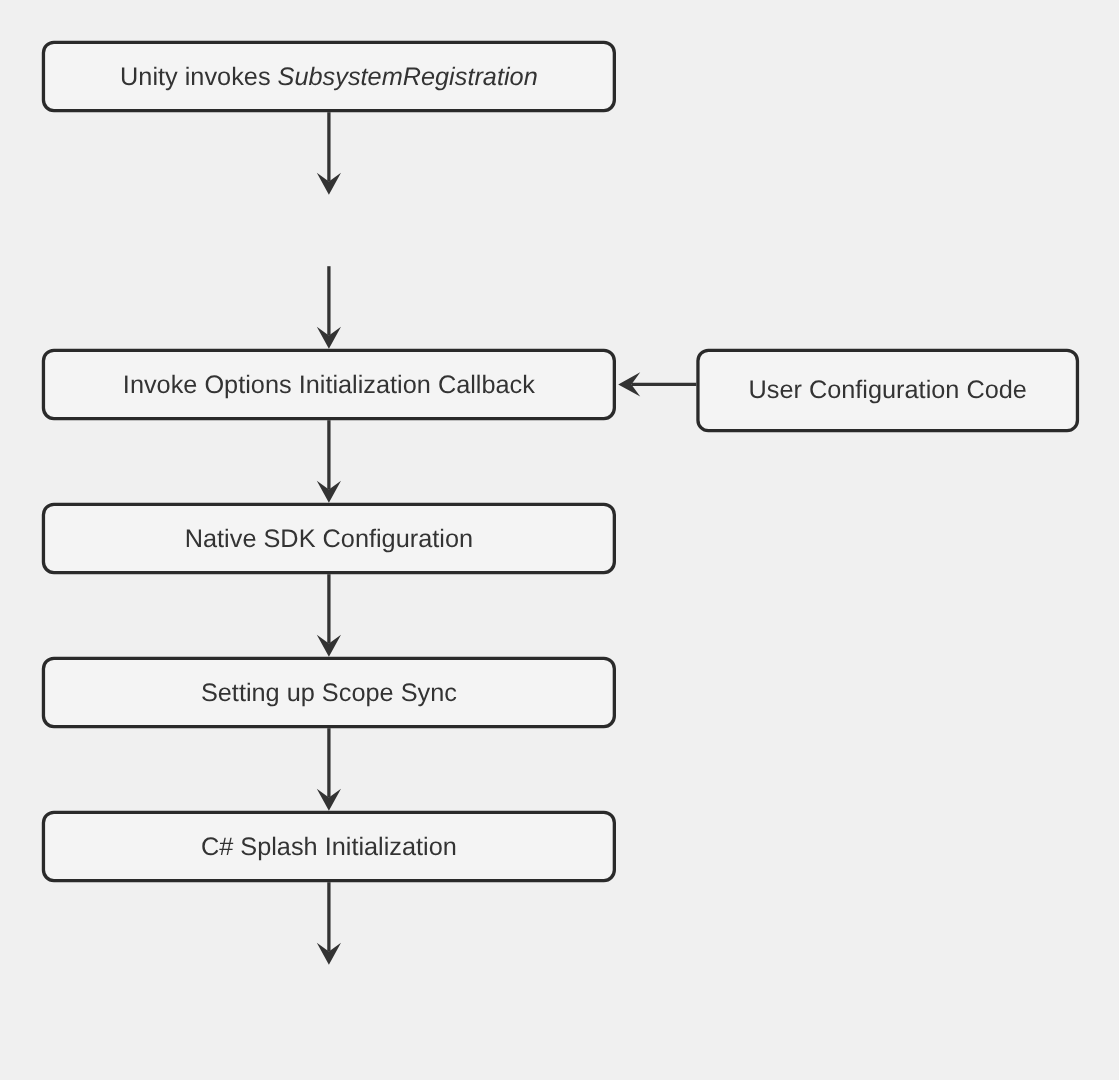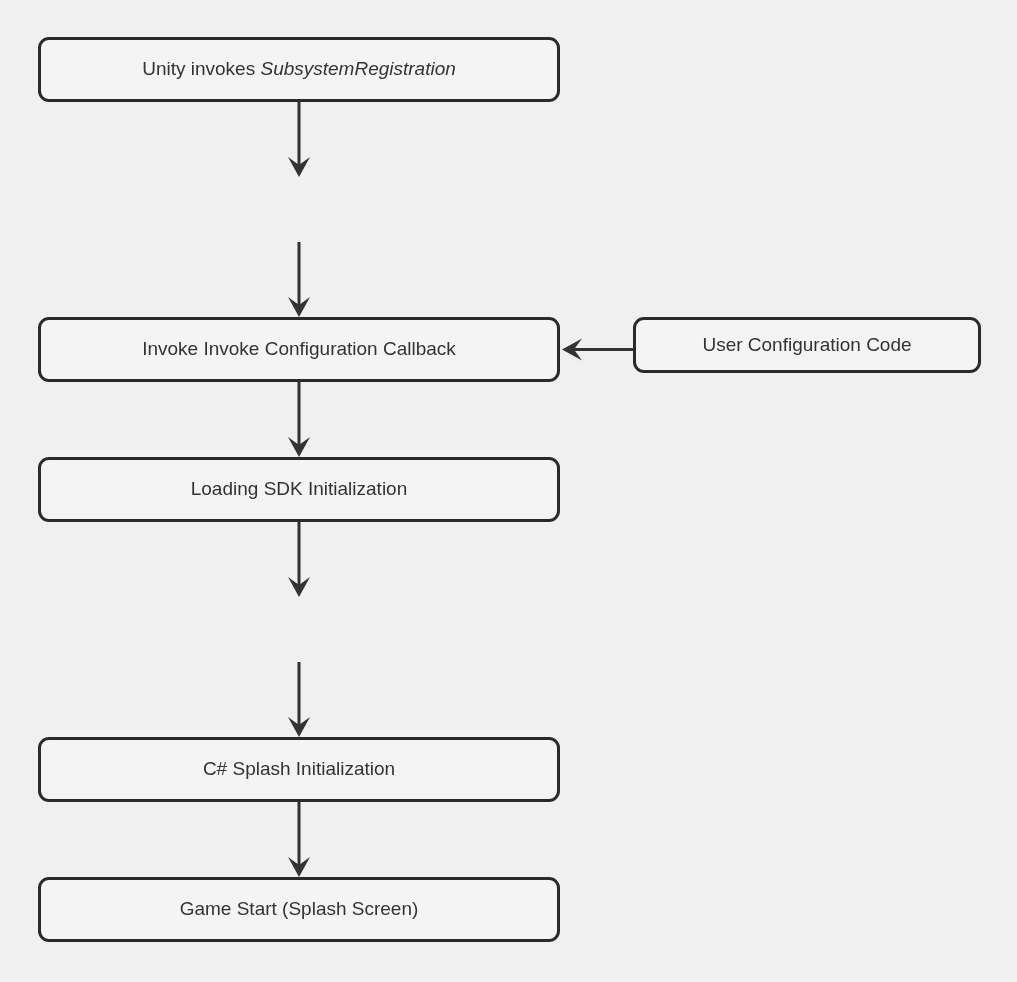--- a/index.html
+++ b/index.html
@@ -34,35 +34,35 @@
   .node {
     position: absolute;
     box-sizing: border-box;
     background: #f4f4f4;
     border: 3px solid #2a2a2a;
     border-radius: 11px;
     display: flex;
     align-items: center;
     justify-content: center;
     color: #333333;
-    font-size: 19px;
+    font-size: 23px;
     line-height: 1.2;
     text-align: center;
     white-space: nowrap;
   }
   .node.main {
     left: 38px;
     width: 522px;
     height: 65px;
   }
   .node.side {
     left: 633px;
     top: 317px;
     width: 348px;
-    height: 56px;
+    height: 76px;
   }
   .node em {
     font-style: italic;
   }
 </style>
 </head>
 <body>
 
 <div class="canvas">
 
@@ -103,33 +103,33 @@
       <path class="edge-head" d="M288,857 L299,877 L310,857 L299,865 Z"></path>
     </g>
   </svg>
 
   <div class="node main" style="top:37px">
     <span><span>Unity invokes </span><em>SubsystemRegistration</em></span>
   </div>
 
 
   <div class="node main" style="top:317px">
-    <span>Invoke Invoke Configuration Callback</span>
+    <span>Invoke Options Initialization Callback</span>
   </div>
 
   <div class="node side">
     <span>User Configuration Code</span>
   </div>
 
   <div class="node main" style="top:457px">
-    <span>Loading SDK Initialization</span>
+    <span>Native SDK Configuration</span>
   </div>
 
+  <div class="node main" style="top:597px">
+    <span>Setting up Scope Sync</span>
+  </div>
 
   <div class="node main" style="top:737px">
     <span>C# Splash Initialization</span>
   </div>
 
-  <div class="node main" style="top:877px">
-    <span>Game Start (Splash Screen)</span>
-  </div>
 
 </div>
 
 </body></html>

